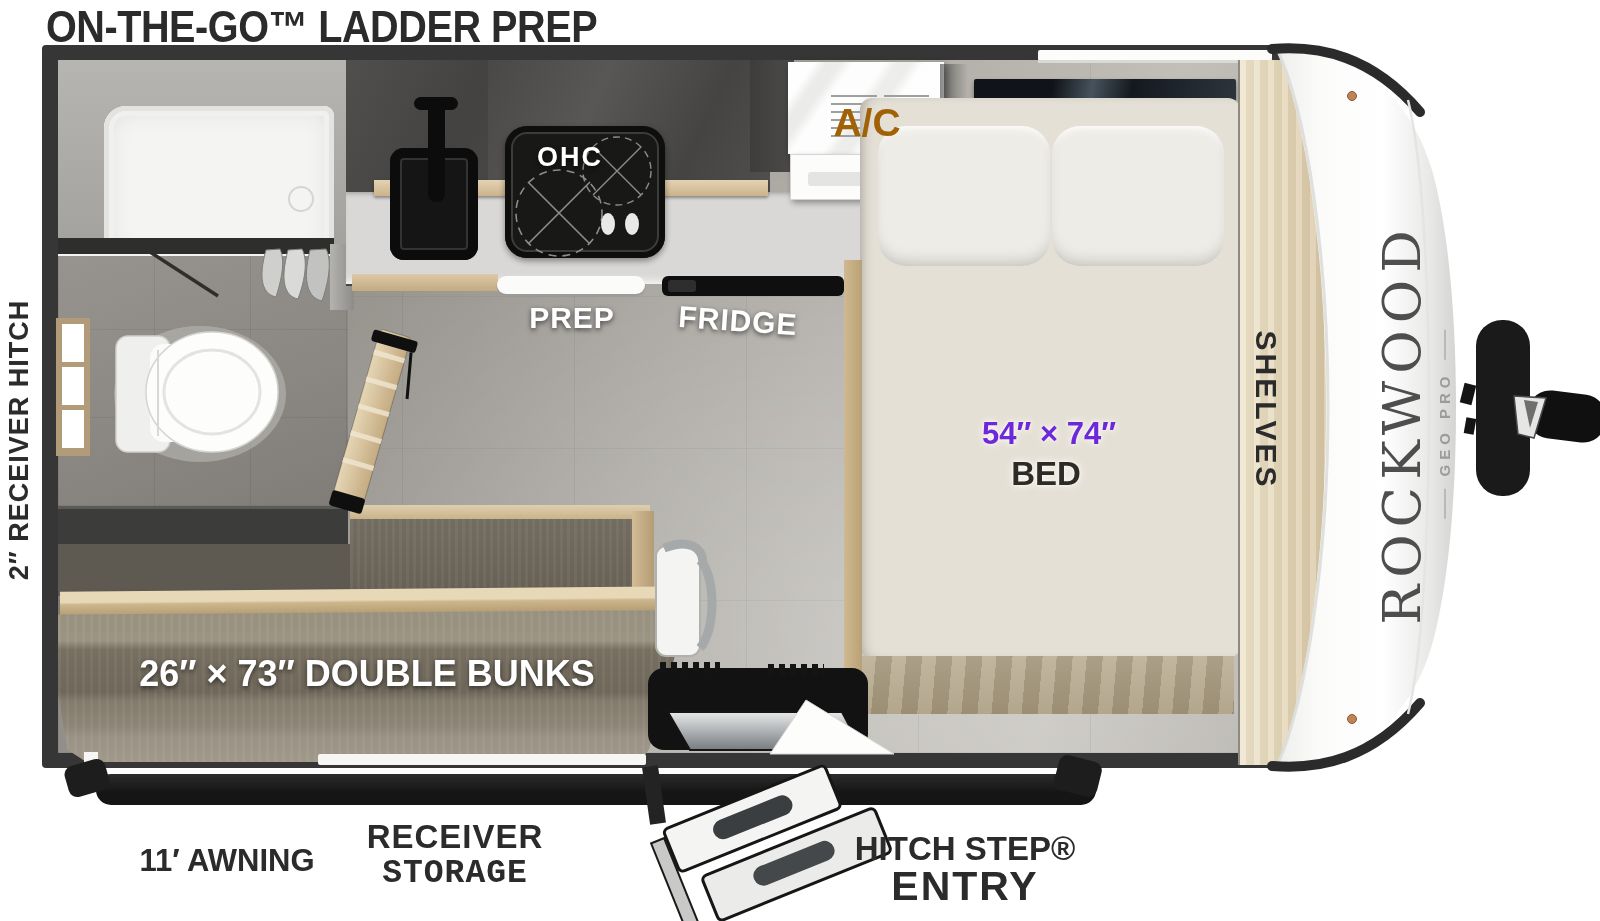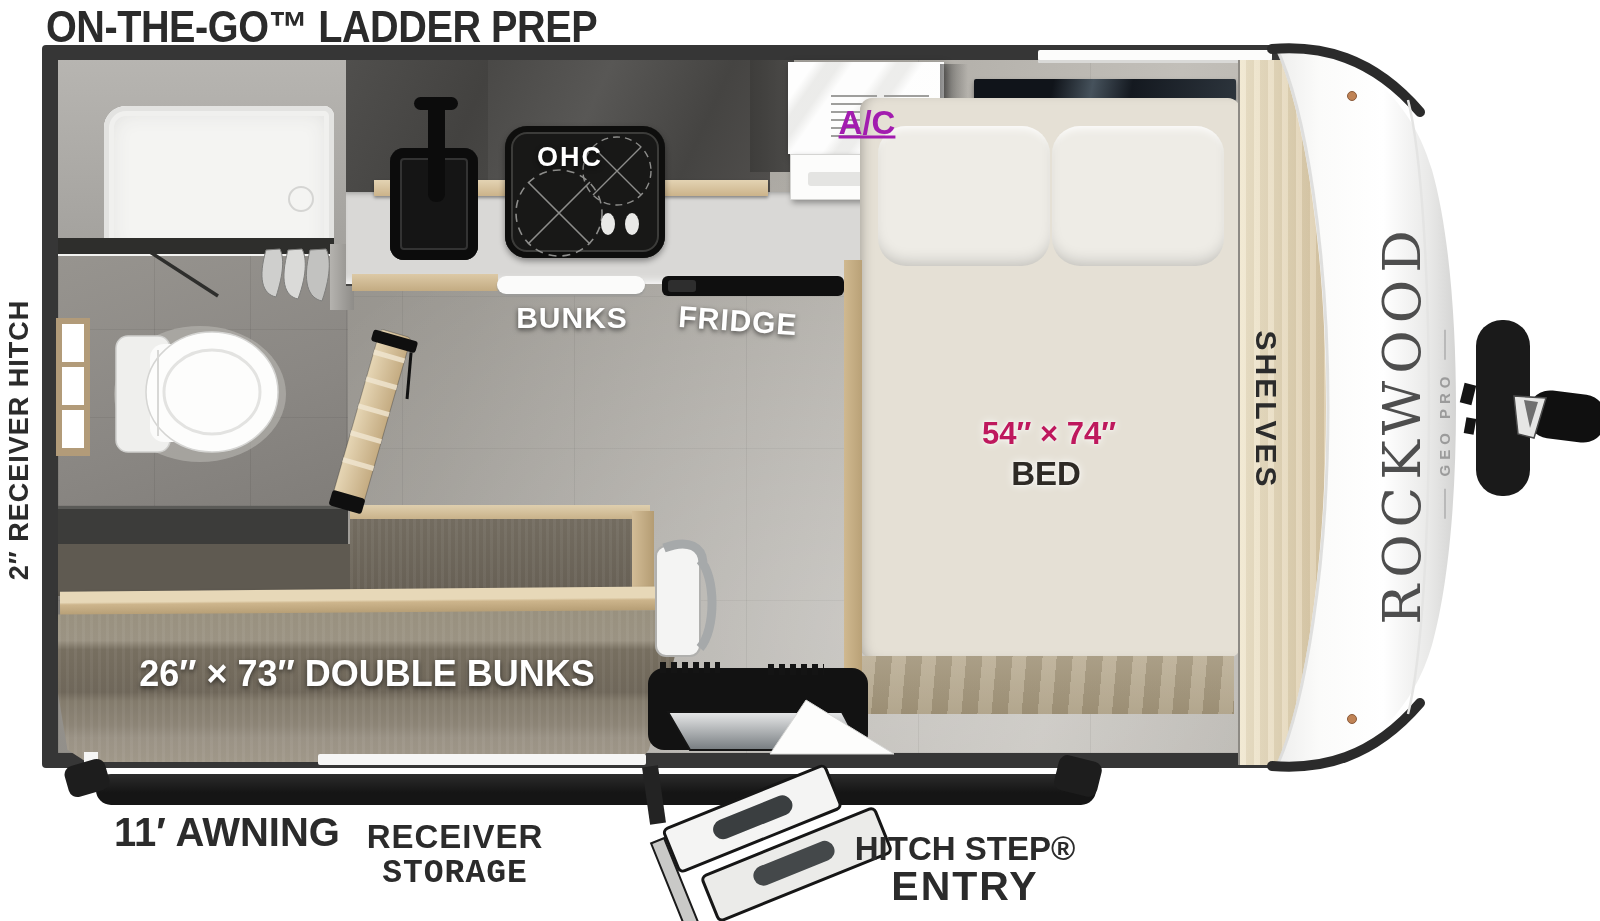--- a/index.html
+++ b/index.html
@@ -126,28 +126,28 @@
       text-align:center;}
   #brand-name{font-family:"DejaVu Serif","Liberation Serif",serif;font-size:53px;letter-spacing:7px;
       color:var(--brand-gray,#4e4e4e);white-space:nowrap;}
   #brand-sub{display:flex;align-items:center;justify-content:center;gap:12px;margin-top:4px;
       font-size:15px;letter-spacing:5px;color:#9b9b9b;font-weight:bold;white-space:nowrap;}
   #brand-sub::before,#brand-sub::after{content:"";width:30px;height:2px;background:#b9b9b9;}
   
   #ohc-label{left:570px;top:157px;font-size:27px;letter-spacing:2px;}
   #micro-label{left:572px;top:318px;font-size:30px;letter-spacing:1px;}
   #fridge-label{left:738px;top:321px;font-size:30px;letter-spacing:1px;transform:translate(-50%,-50%) rotate(4deg);}
-  #ac-label{left:867px;top:122px;font-size:33px;color:#a21caf;text-decoration:underline;}
-  #bed-size-label{left:1049px;top:433px;font-size:31px;color:#be185d;}
+  #ac-label{left:867px;top:122px;font-size:39px;color:#a16207;}
+  #bed-size-label{left:1049px;top:433px;font-size:31px;color:#6d28d9;}
   #bed-label{left:1046px;top:473px;font-size:33px;color:#2e2a25;}
   #shelves-label{left:1266px;top:410px;font-size:30px;letter-spacing:3px;
       transform:translate(-50%,-50%) rotate(90deg);}
   #bunks-label-1{left:367px;top:674px;font-size:36px;text-align:right;}
   #bunks-label-2{left:360px;top:719px;font-size:36px;}
-  #awning-label{left:227px;top:832px;font-size:40px;}
+  #awning-label{left:227px;top:860px;font-size:31px;}
   #storage-label-1{left:455px;top:836px;font-size:33px;letter-spacing:1px;}
   #storage-label-2{left:455px;top:873px;font-size:33px;letter-spacing:1px;font-family:Liberation Mono, monospace;}
   #entry-label-1{left:965px;top:848px;font-size:33px;}
   #entry-label-2{left:965px;top:886px;font-size:41px;letter-spacing:2px;}
 </style>
 </head>
 <body>
 
 <div id="stage">
 
@@ -306,21 +306,21 @@
       </g>
       <path d="M1514 396 L1546 398 L1534 438 L1518 434 Z" fill="#e6e6e5" stroke="#4a4a4a" stroke-width="1.5"></path>
       <path d="M1524 400 L1538 402 L1530 428 Z" fill="#6f6f6f"></path>
     </g>
   </svg>
 
   <div id="title">ON-THE-GO™ LADDER PREP</div>
   <div class="lbl" id="hitch-label">2″ RECEIVER HITCH</div>
 
   <div class="lbl white" id="ohc-label">OHC</div>
-  <div class="lbl white" id="micro-label">BUNKS</div>
+  <div class="lbl white" id="micro-label">PREP</div>
   <div class="lbl white" id="fridge-label">FRIDGE</div>
   <div class="lbl" id="ac-label">A/C</div>
   <div class="lbl glow" id="bed-size-label">54″ × 74″</div>
   <div class="lbl glow" id="bed-label">BED</div>
   <div class="lbl" id="shelves-label">SHELVES</div>
   <div class="lbl white" id="bunks-label-1">26″ × 73″ DOUBLE BUNKS</div>
 
   <div class="lbl" id="awning-label">11′ AWNING</div>
   <div class="lbl" id="storage-label-1">RECEIVER</div>
   <div class="lbl" id="storage-label-2">STORAGE</div>

